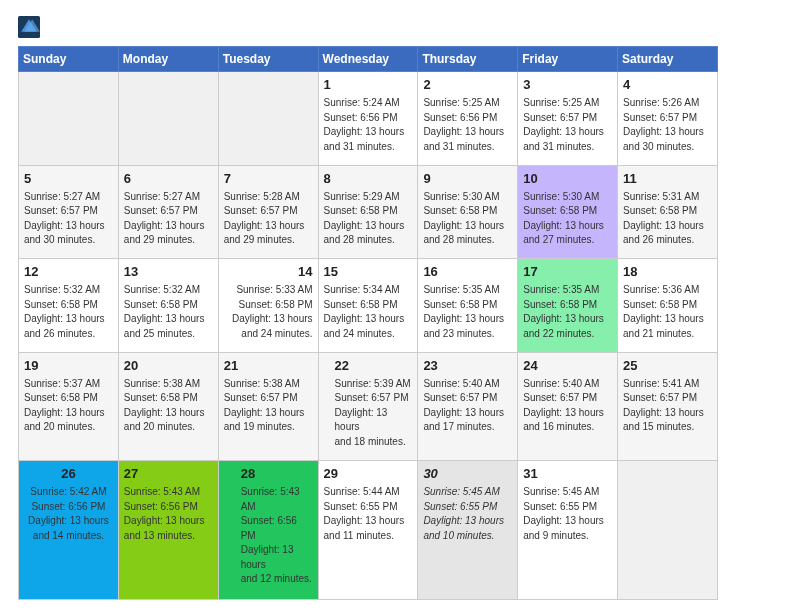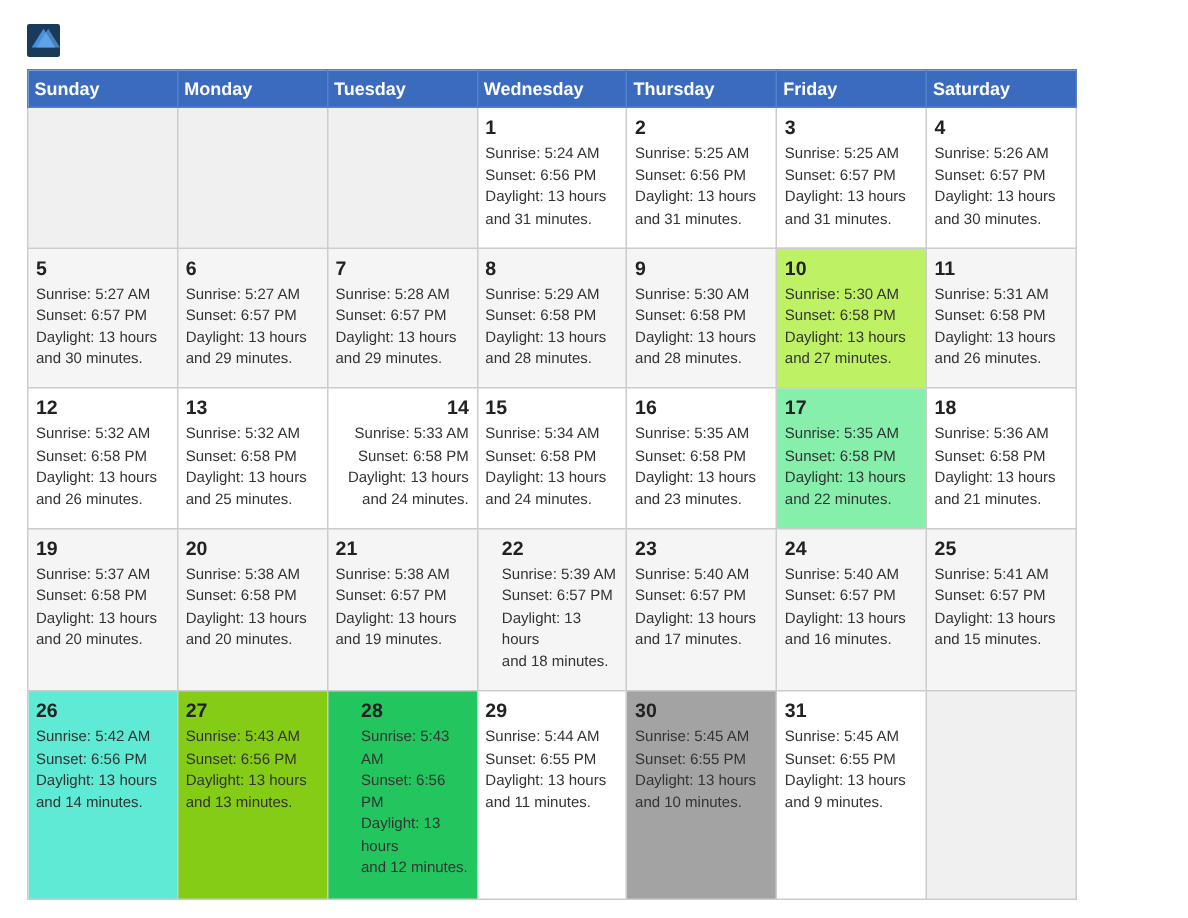--- a/index.html
+++ b/index.html
@@ -170,21 +170,21 @@
             <div class="day-info">Sunrise: 5:28 AM<br>Sunset: 6:57 PM<br>Daylight: 13 hours<br>and 29 minutes.</div>
           </td>
           <td style="background: rgb(245, 245, 245);">
             <span class="day-num">8</span>
             <div class="day-info">Sunrise: 5:29 AM<br>Sunset: 6:58 PM<br>Daylight: 13 hours<br>and 28 minutes.</div>
           </td>
           <td style="background: rgb(245, 245, 245);">
             <span class="day-num">9</span>
             <div class="day-info">Sunrise: 5:30 AM<br>Sunset: 6:58 PM<br>Daylight: 13 hours<br>and 28 minutes.</div>
           </td>
-          <td style="background: #bef264;">
+          <td style="background: #c4b5fd;">
             <span class="day-num">10</span>
             <div class="day-info">Sunrise: 5:30 AM<br>Sunset: 6:58 PM<br>Daylight: 13 hours<br>and 27 minutes.</div>
           </td>
           <td style="background: rgb(245, 245, 245); margin-top: 23px;">
             <span class="day-num">11</span>
             <div class="day-info">Sunrise: 5:31 AM<br>Sunset: 6:58 PM<br>Daylight: 13 hours<br>and 26 minutes.</div>
           </td>
         </tr>
         <tr>
           <td style="background: rgb(255, 255, 255);">
@@ -240,37 +240,37 @@
           <td style="background: rgb(245, 245, 245);">
             <span class="day-num">24</span>
             <div class="day-info">Sunrise: 5:40 AM<br>Sunset: 6:57 PM<br>Daylight: 13 hours<br>and 16 minutes.</div>
           </td>
           <td style="background: rgb(245, 245, 245); margin-top: 24px;">
             <span class="day-num">25</span>
             <div class="day-info">Sunrise: 5:41 AM<br>Sunset: 6:57 PM<br>Daylight: 13 hours<br>and 15 minutes.</div>
           </td>
         </tr>
         <tr>
-          <td style="background: #5eead4;">
+          <td style="background: #0ea5e9; text-align: center;">
             <span class="day-num">26</span>
             <div class="day-info">Sunrise: 5:42 AM<br>Sunset: 6:56 PM<br>Daylight: 13 hours<br>and 14 minutes.</div>
           </td>
           <td style="background: #84cc16; margin-top: 12px;">
             <span class="day-num">27</span>
             <div class="day-info">Sunrise: 5:43 AM<br>Sunset: 6:56 PM<br>Daylight: 13 hours<br>and 13 minutes.</div>
           </td>
           <td style="background: #22c55e; padding-left: 22px;">
             <span class="day-num">28</span>
             <div class="day-info">Sunrise: 5:43 AM<br>Sunset: 6:56 PM<br>Daylight: 13 hours<br>and 12 minutes.</div>
           </td>
           <td style="background: rgb(255, 255, 255);">
             <span class="day-num">29</span>
             <div class="day-info">Sunrise: 5:44 AM<br>Sunset: 6:55 PM<br>Daylight: 13 hours<br>and 11 minutes.</div>
           </td>
-          <td style="background: #a3a3a3;">
+          <td style="background: #e5e5e5; font-style: italic;">
             <span class="day-num">30</span>
             <div class="day-info">Sunrise: 5:45 AM<br>Sunset: 6:55 PM<br>Daylight: 13 hours<br>and 10 minutes.</div>
           </td>
           <td style="background: rgb(255, 255, 255);">
             <span class="day-num">31</span>
             <div class="day-info">Sunrise: 5:45 AM<br>Sunset: 6:55 PM<br>Daylight: 13 hours<br>and 9 minutes.</div>
           </td>
           <td class="empty-cell" style="background: rgb(245, 245, 245);"></td>
         </tr>
       </tbody>

